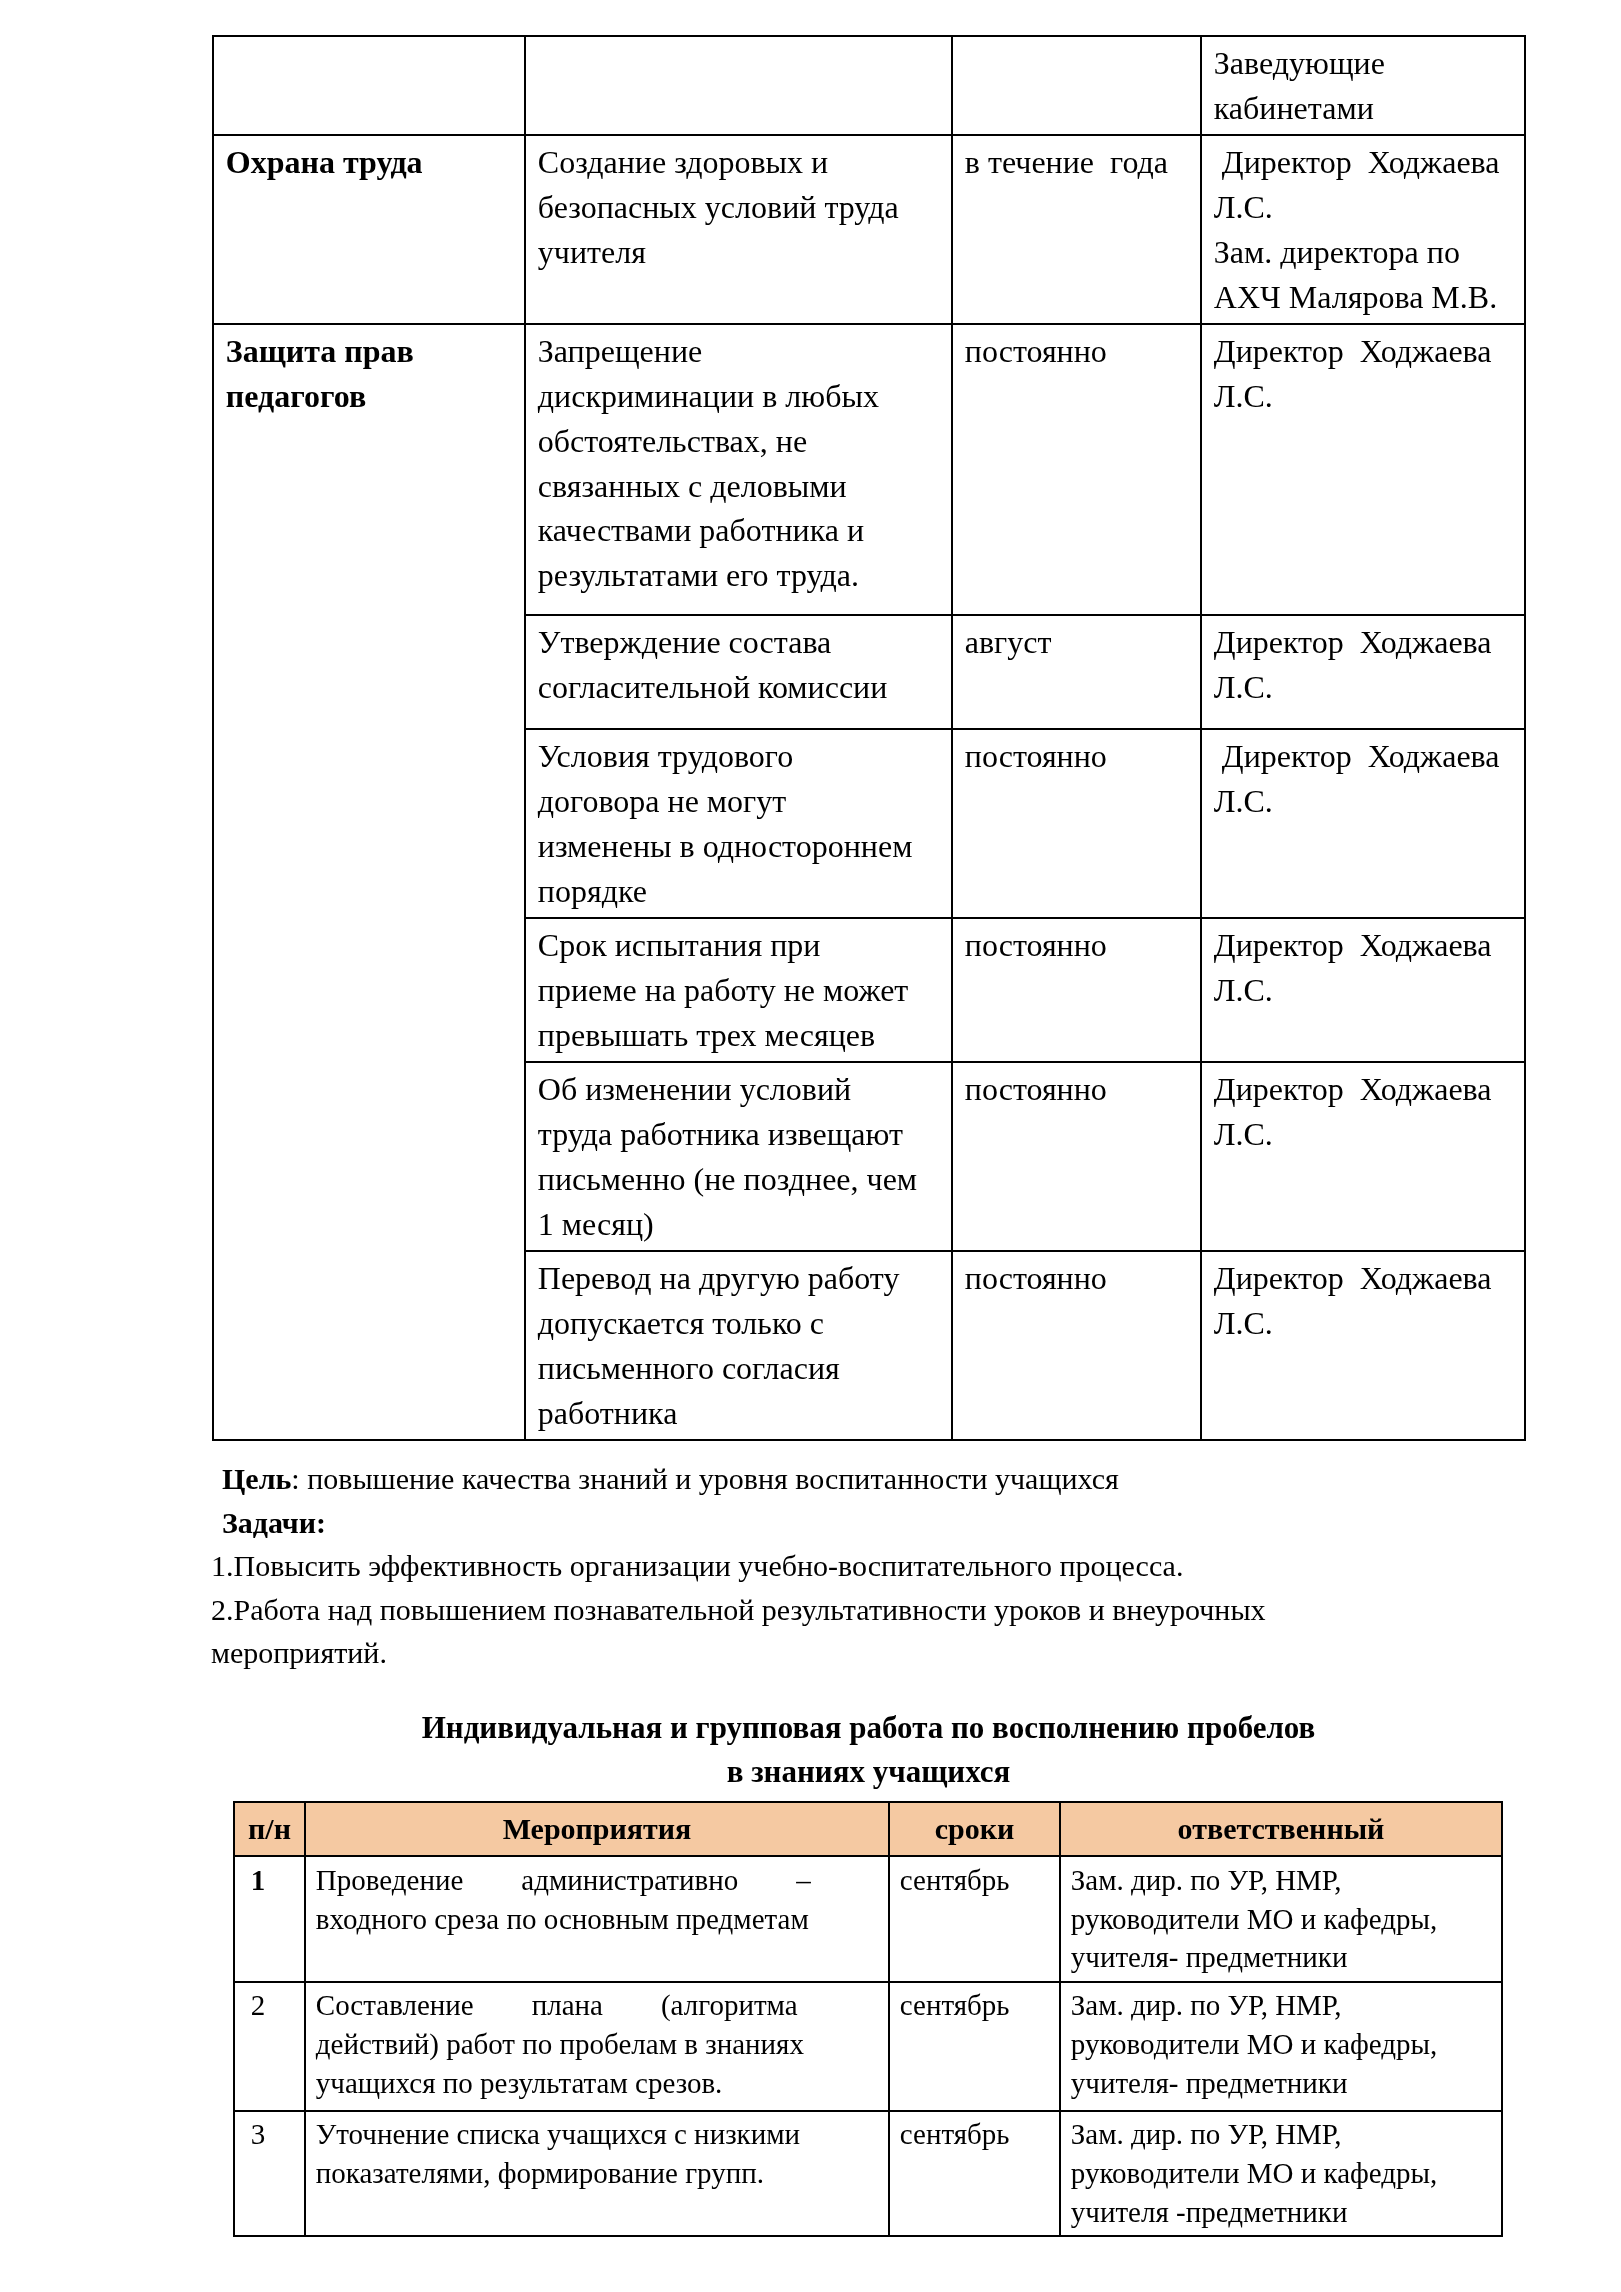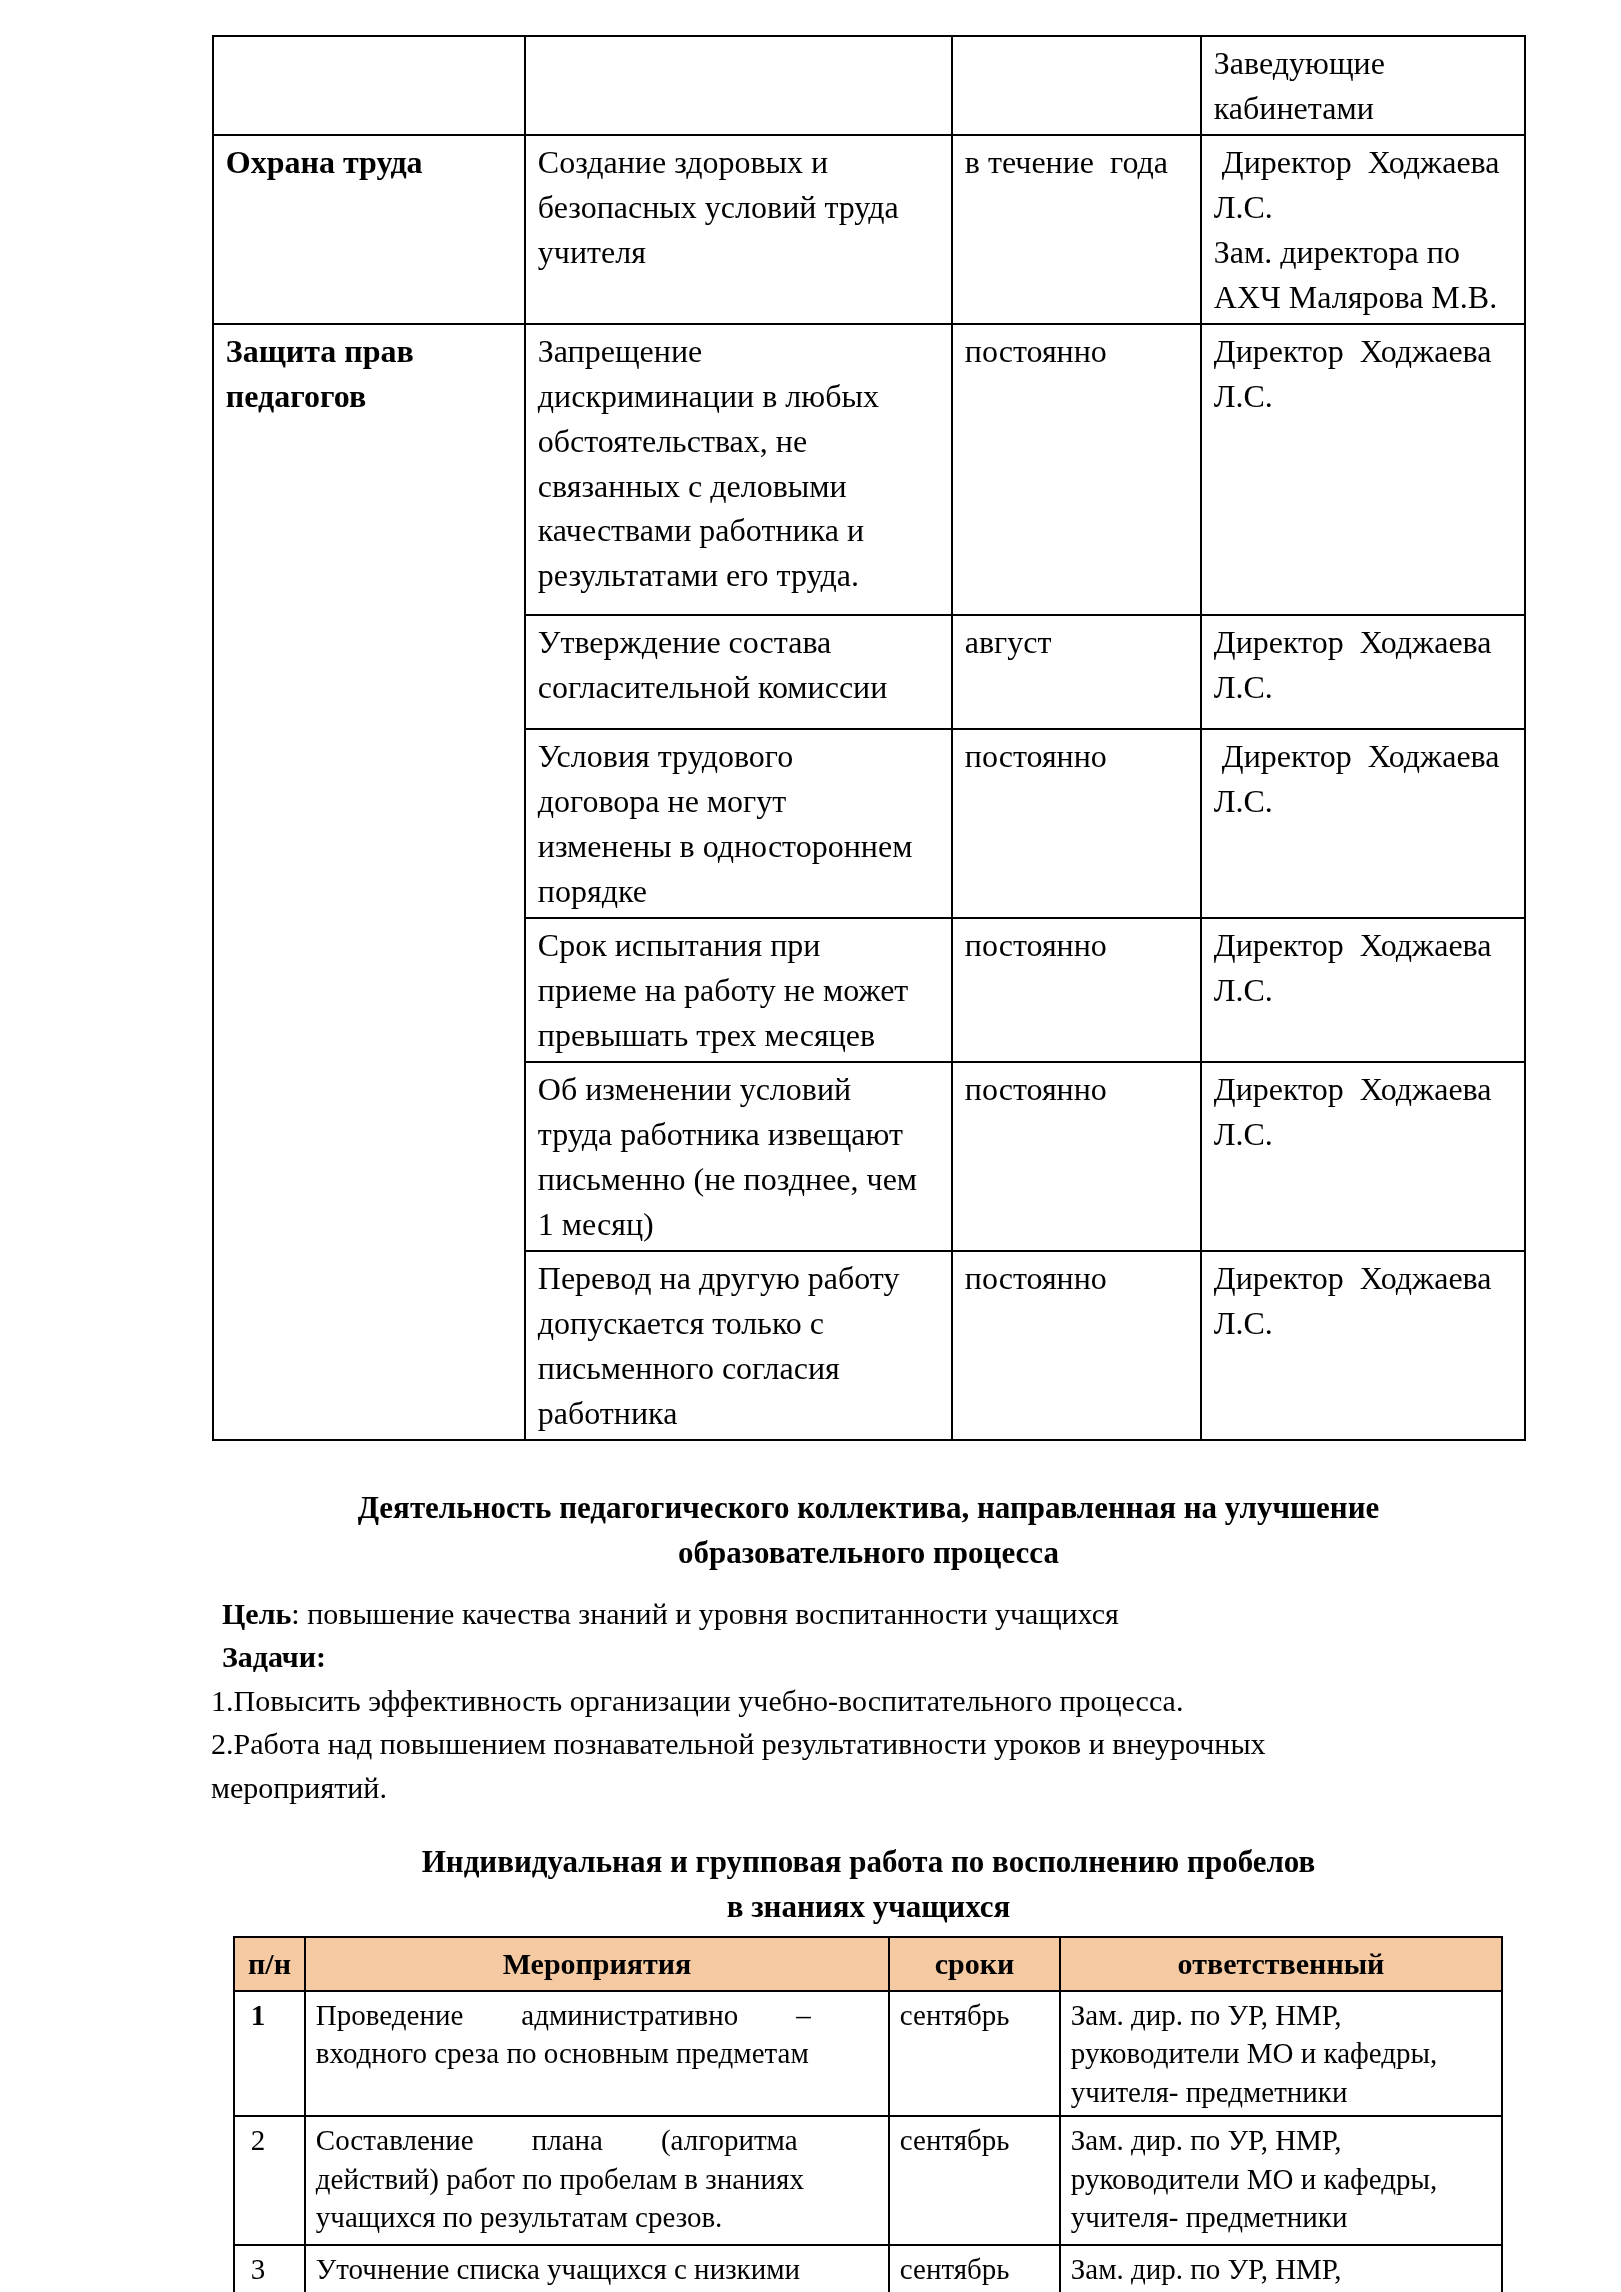--- a/index.html
+++ b/index.html
@@ -177,22 +177,20 @@
 допускается только с
 письменного согласия
 работника</td>
         <td>постоянно</td>
         <td>Директор &nbsp;Ходжаева
 Л.С.</td>
       </tr>
     </tbody>
   </table>
 
-  <div class="h1">Деятельность педагогического коллектива, направленная на улучшение
-образовательного процесса</div>
 
   <div class="goalblock">
     <div><span class="goal-label">Цель</span><span>: повышение качества знаний и уровня воспитанности учащихся</span></div>
     <div class="tasks-label">Задачи:</div>
     <div class="tasks">1.Повысить эффективность организации учебно-воспитательного процесса.</div>
     <div class="tasks">2.Работа над повышением познавательной результативности уроков и внеурочных
 мероприятий.</div>
   </div>
 
   <div class="h2">Индивидуальная и групповая работа по восполнению пробелов

